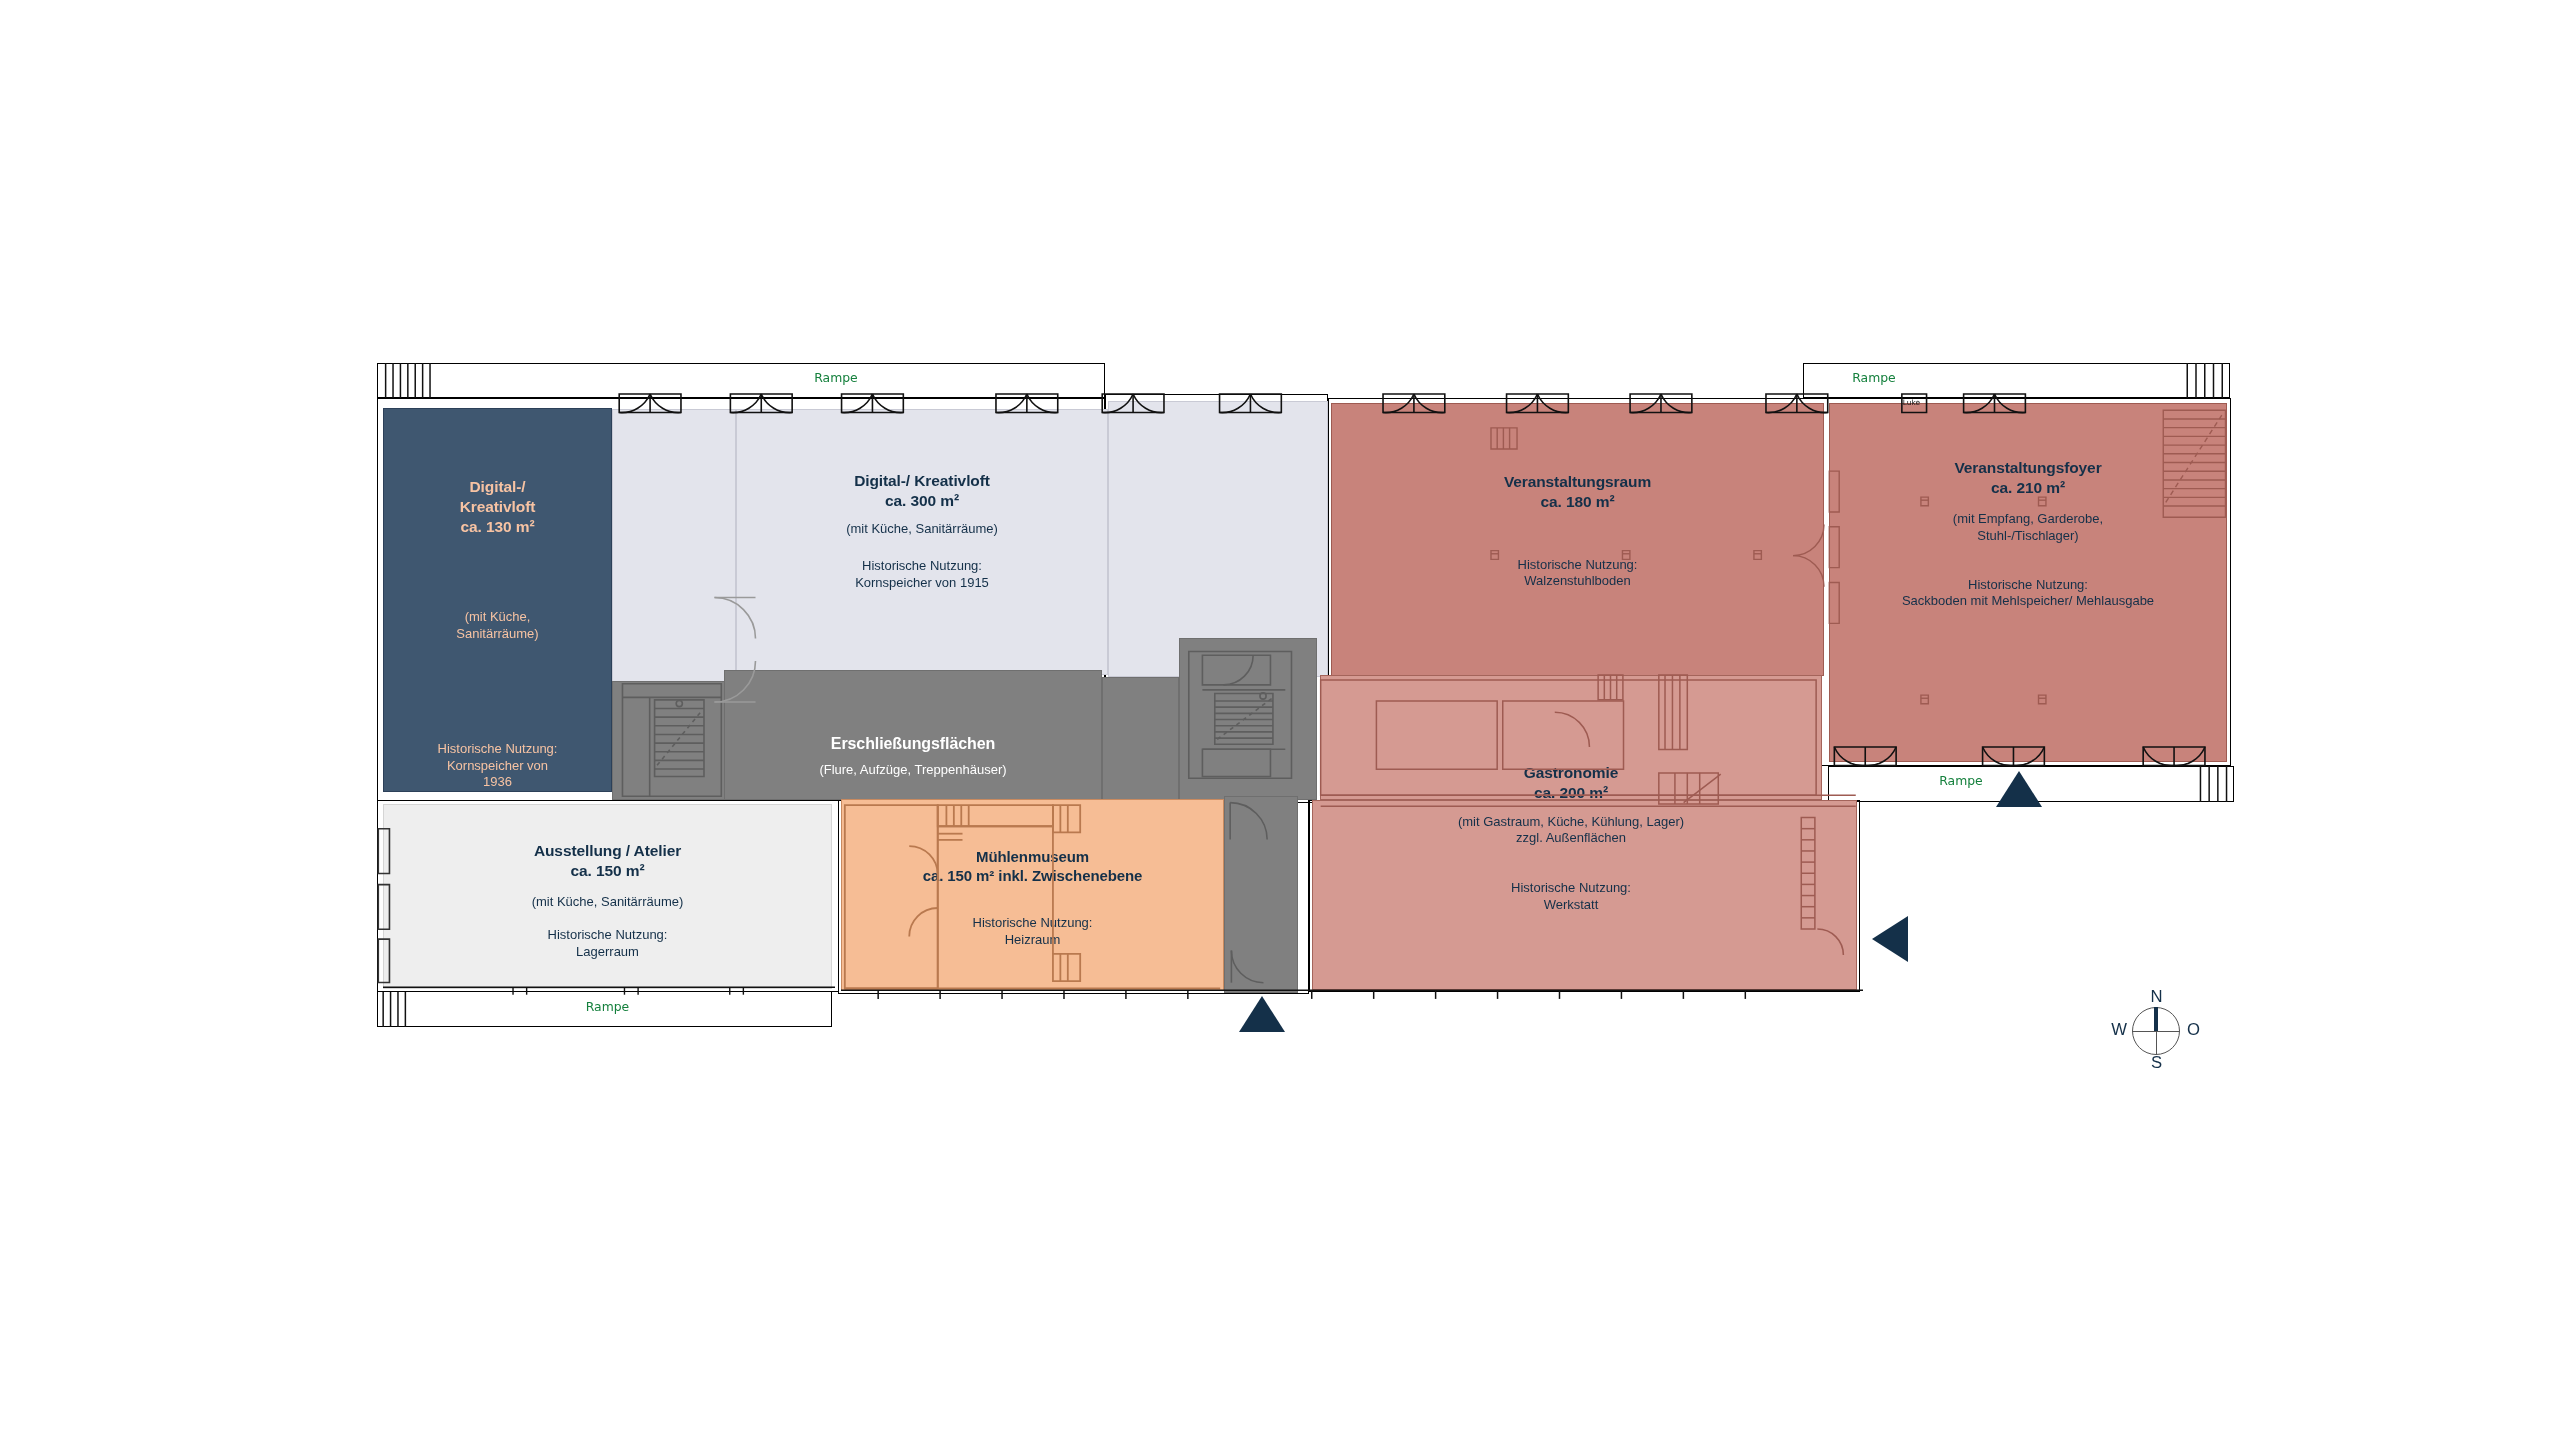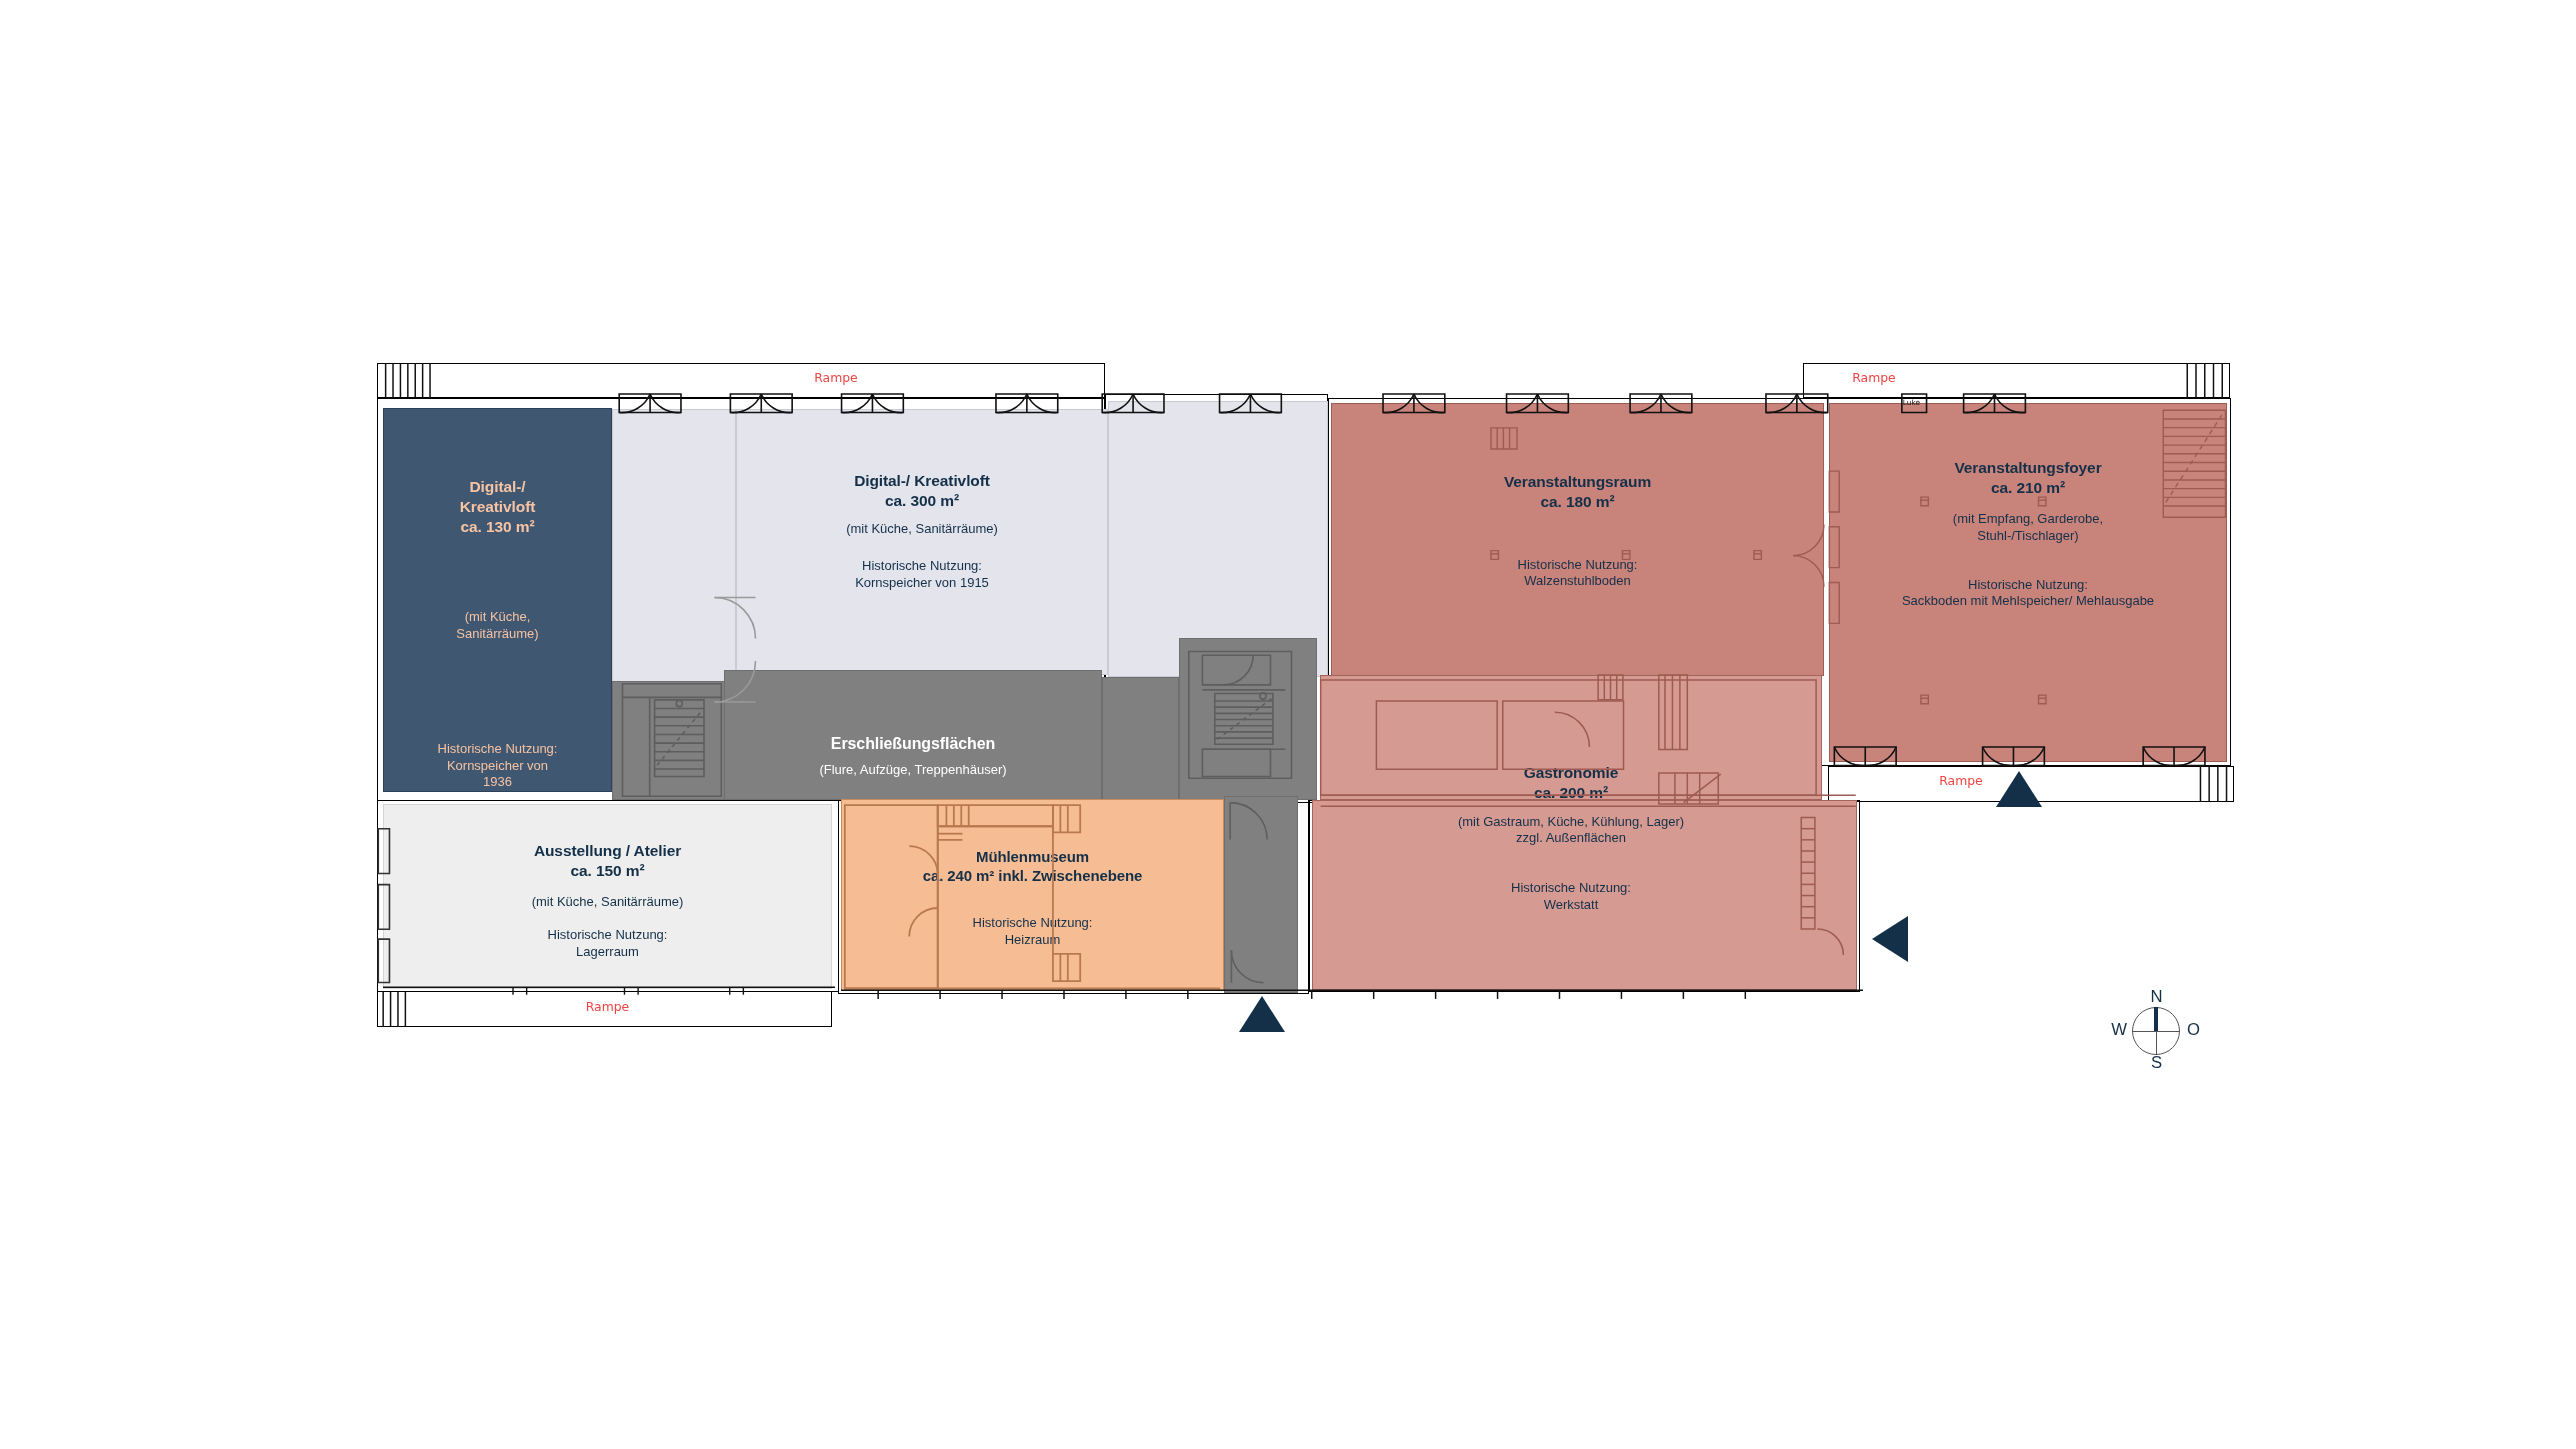--- a/index.html
+++ b/index.html
@@ -66,21 +66,21 @@
 
   .rustlite { background: #d59a92; border: 0.6px solid #a4645b; }
 
   .outline { position: absolute; border: 1.2px solid #000; box-sizing: border-box; background: transparent; }
   .outline-thin { position: absolute; border: 0.6px solid #000; box-sizing: border-box; background: transparent; }
 
   
   .rampe-label {
     position: absolute;
     font-family: "DejaVu Sans", sans-serif;
-    color: #ef4444;
+    color: #15803d;
     text-align: center;
   }
   .luke-label {
     position: absolute;
     font-family: "DejaVu Sans", sans-serif;
     color: #111;
     text-align: right;
   }
 
   
@@ -294,21 +294,21 @@
     <g stroke="#333" stroke-width="1.6" fill="none">
       <rect x="2" y="40" width="18" height="72"></rect>
       <rect x="2" y="130" width="18" height="72"></rect>
       <rect x="2" y="218" width="18" height="70"></rect>
     </g>
   </svg>
 
   <div class="peach abs" style="left:841px; top:799px; width:383px; height:192px;"></div>
   <div class="room" style="left:841px; top:799px; width:383px; height:192px; padding-top:48px;">
     <div class="room-title" style="font-size:15px; color:#143049;">Mühlenmuseum
-ca. 240 m² inkl. Zwischenebene</div>
+ca. 150 m² inkl. Zwischenebene</div>
     <div class="room-hist" style="font-size:13px; margin-top:30px; color:#143049;">Historische Nutzung:
 Heizraum</div>
   </div>
 
   <svg class="det" style="left:841px; top:799px; width:383px; height:192px;" viewBox="0 0 618 310" width="383" height="192">
     <g stroke="#b9794f" stroke-width="1.8" fill="none">
       <rect x="6" y="10" width="150" height="296"></rect>
       <line x1="156" y1="10" x2="156" y2="306"></line>
       <rect x="156" y="10" width="186" height="34"></rect>
       <line x1="170" y1="10" x2="170" y2="44"></line>

